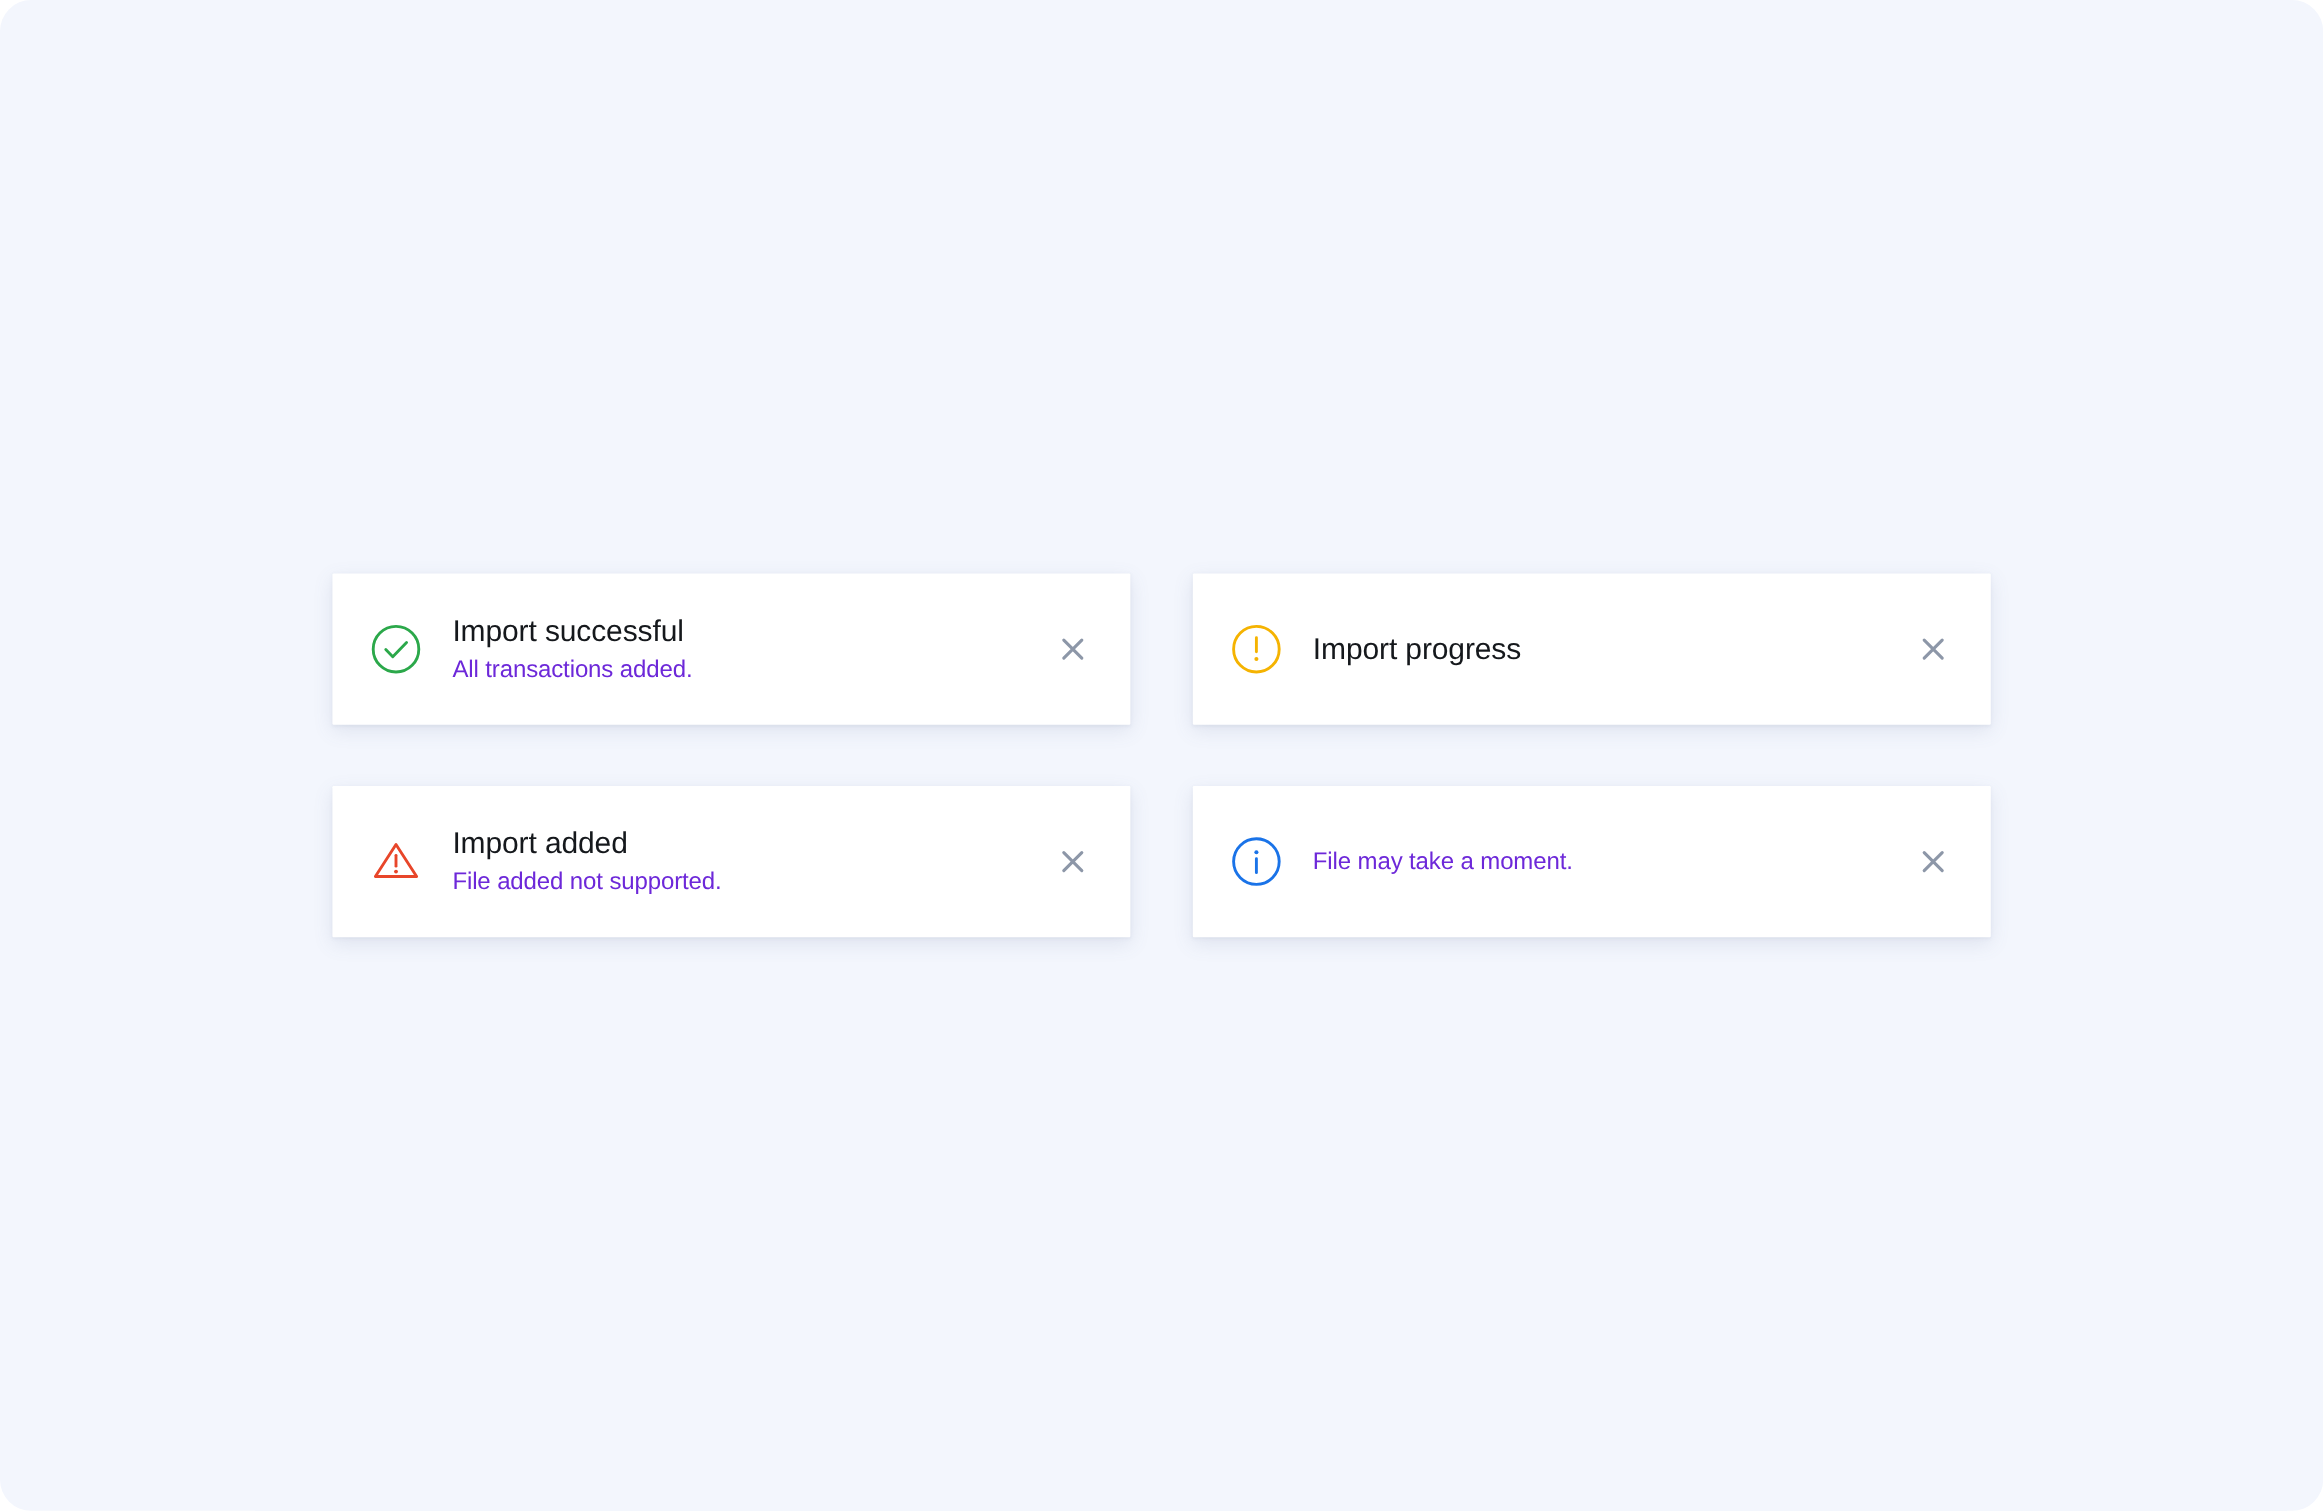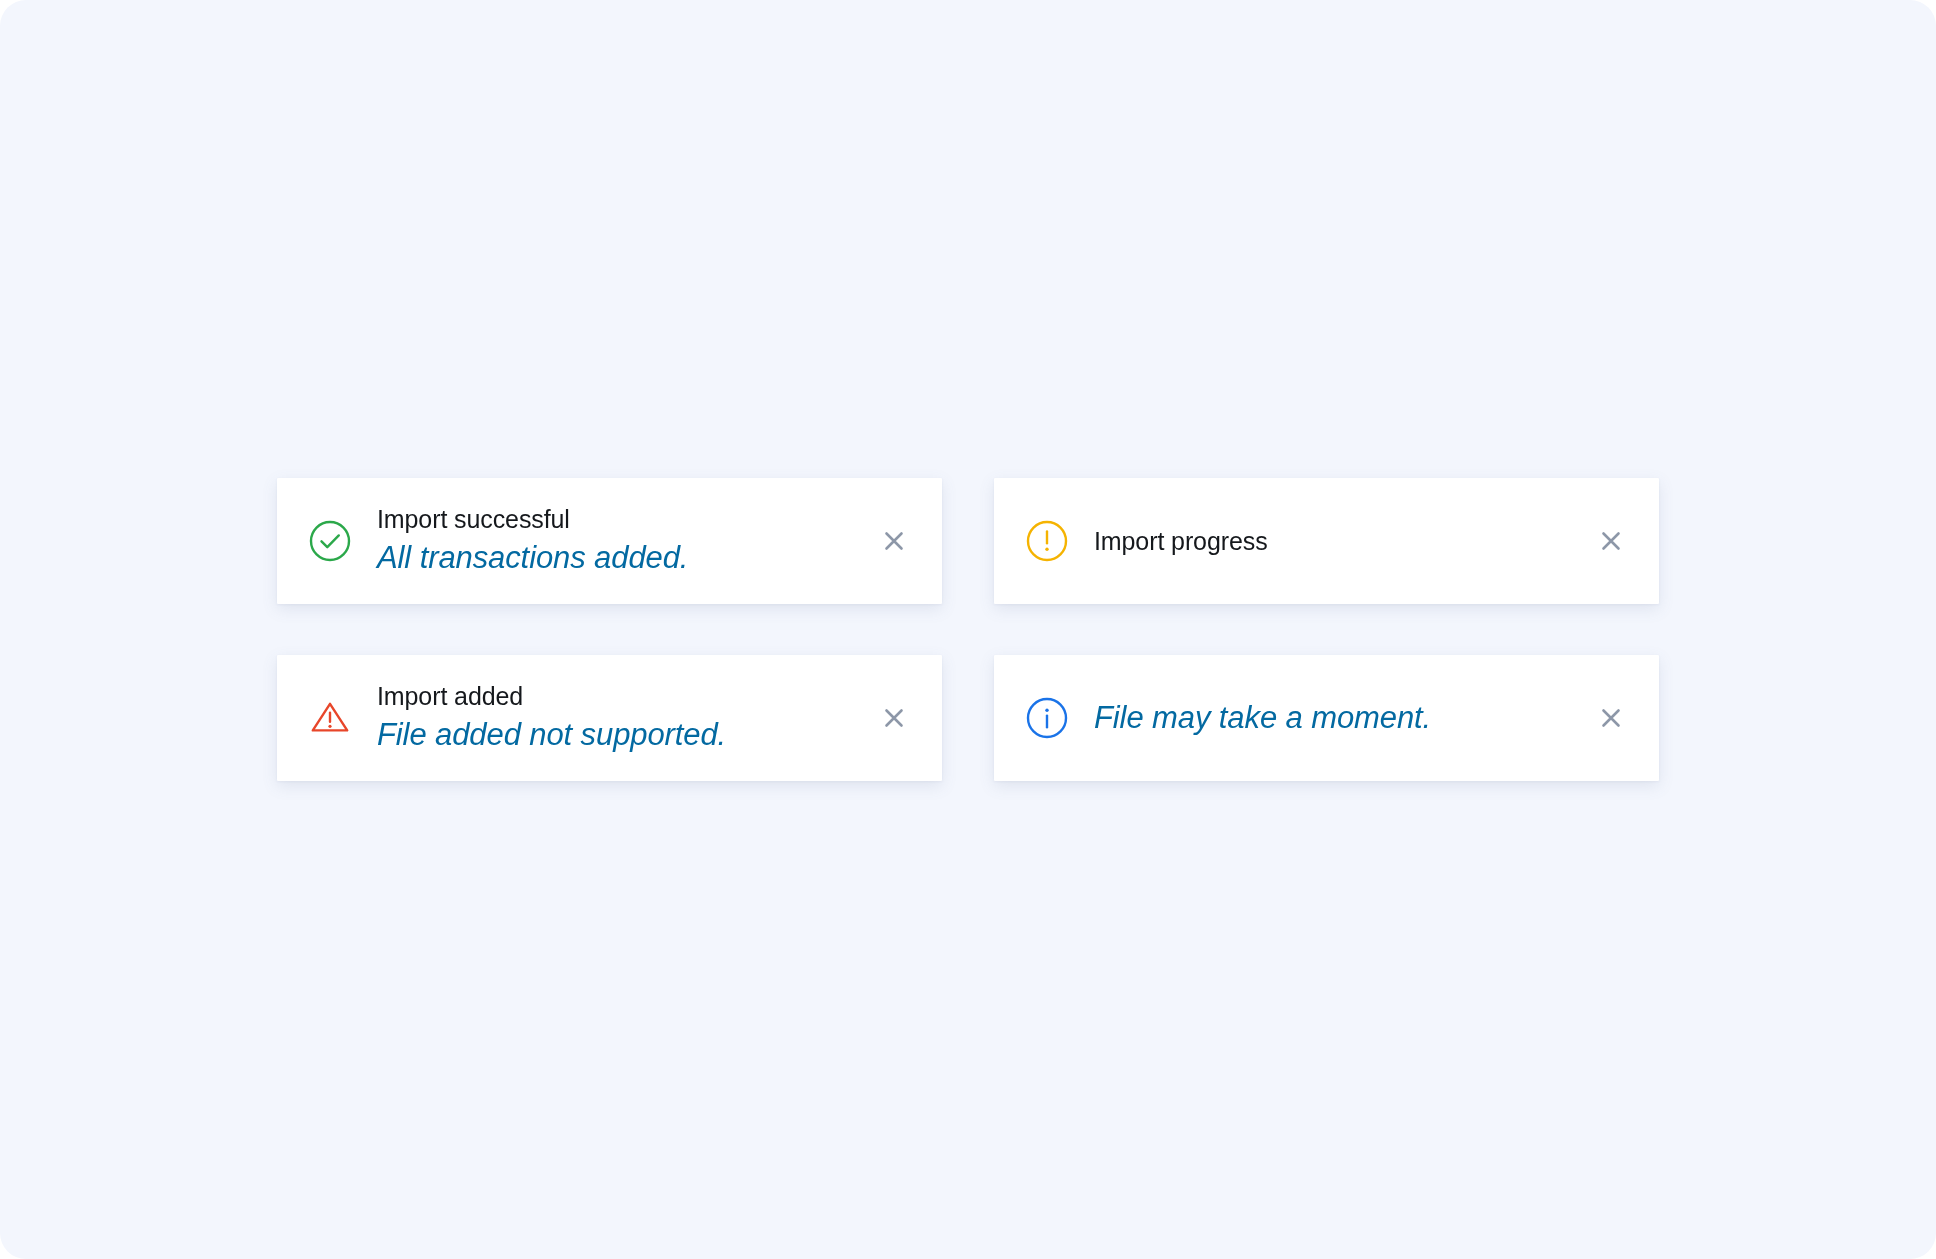--- a/index.html
+++ b/index.html
@@ -69,27 +69,26 @@
   .toast-title {
     font-size: 25px;
     font-weight: 500;
     color: #15181c;
     letter-spacing: -0.1px;
     line-height: 1.16;
     white-space: nowrap;
   }
 
   .toast-message {
-    font-size: 31px;
+    font-size: 20px;
     font-weight: 400;
-    color: #0369a1;
+    color: #6d28d9;
     letter-spacing: -0.1px;
     line-height: 1.2;
     white-space: nowrap;
-    font-style: italic;
   }
 
   .toast-close {
     flex: 0 0 auto;
     width: 44px;
     height: 44px;
     display: flex;
     align-items: center;
     justify-content: center;
     margin-left: 14px;

